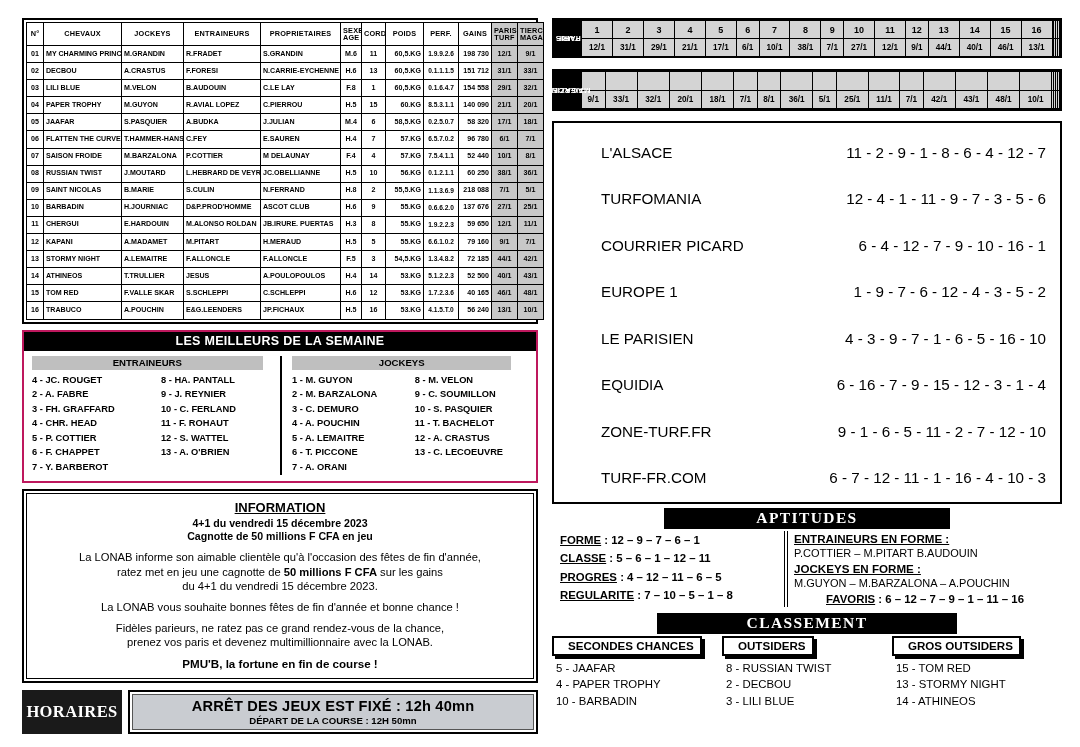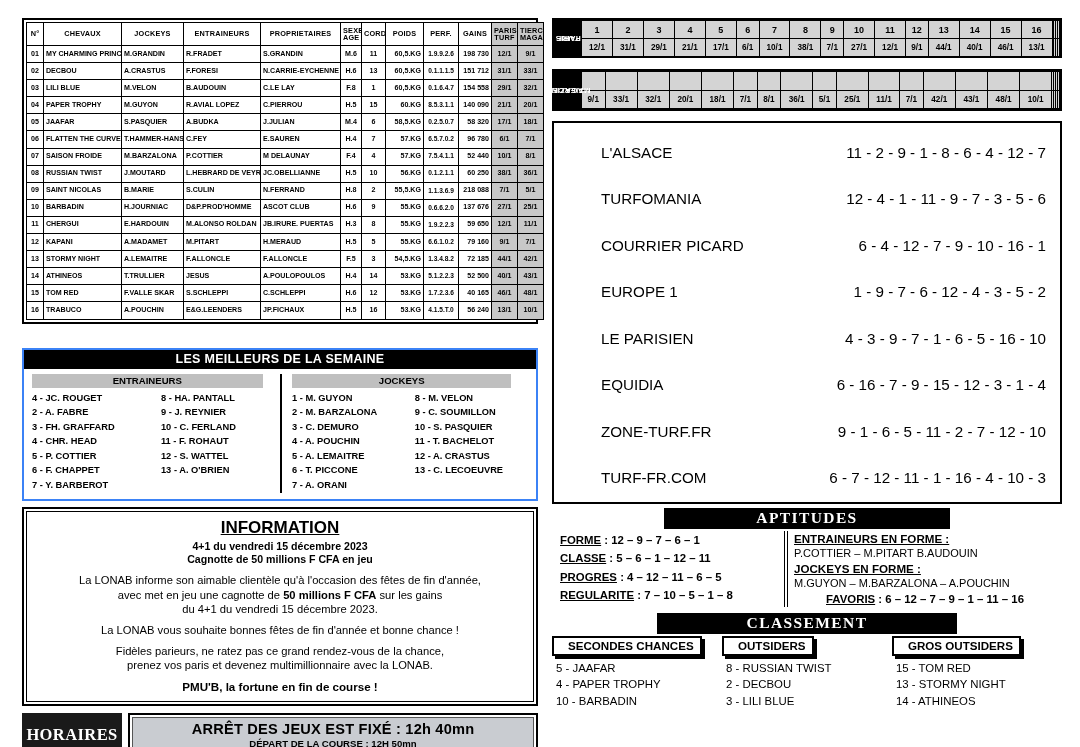--- a/index.html
+++ b/index.html
@@ -58,22 +58,22 @@
   .c-poids { width: 38px;  text-align: right; }
   .c-perf  { width: 35px;  text-align: center; font-size:6.6px;}
   .c-gains { width: 33px;  text-align: right; }
   .c-pt    { width: 26px;  text-align: center; background: #c8c8c8; }
   .c-tm    { width: 26px;  text-align: center; background: #c8c8c8; }
   th.c-pt, th.c-tm { background: #c8c8c8; }
   .hdr2 { display:block; font-size:7.3px; line-height:1.02; }
 
   
   .best-wrap {
-    margin-top: 24px;
-    border: 2px solid #3b82f6;
+    margin-top: 6px;
+    border: 2px solid #be185d;
     background: #fff;
   }
   .best-title {
     background: #000; color: #fff;
     text-align: center;
     font-size: 12.5px; font-weight: bold;
     letter-spacing: .3px;
     padding: 2px 0 3px;
   }
   .best-body { padding: 5px 8px 6px 8px; display: flex; }
@@ -102,21 +102,21 @@
     margin-top: 6px;
     border: 2px solid #000;
     padding: 2px;
   }
   .info-inner {
     border: 1px solid #000;
     padding: 6px 10px 8px 10px;
     text-align: center;
   }
   .info-h {
-    font-size: 17px; font-weight: bold;
+    font-size: 13px; font-weight: bold;
     text-decoration: underline;
     margin-bottom: 2px;
   }
   .info-sub {
     font-size: 10.6px; font-weight: bold; line-height: 13.4px;
   }
   .info-p {
     font-size: 11.2px; line-height: 14.2px; margin-top: 7px;
   }
   .info-p b { font-weight: bold; }
@@ -585,21 +585,21 @@
       </div>
     </div>
 
     <div class="info-wrap">
       <div class="info-inner">
         <div class="info-h">INFORMATION</div>
         <div class="info-sub">4+1 du vendredi 15 décembre 2023</div>
         <div class="info-sub">Cagnotte de 50 millions F CFA en jeu</div>
         <div class="info-p">
           <span>La LONAB informe son aimable clientèle qu'à l'occasion des fêtes de fin d'année,</span><br>
-          <span>avec met en jeu une cagnotte de </span><b>50 millions F CFA</b><span> sur les gains</span><br>
+          <span>ratez met en jeu une cagnotte de </span><b>50 millions F CFA</b><span> sur les gains</span><br>
           <span>du 4+1 du vendredi 15 décembre 2023.</span>
         </div>
         <div class="info-p">La LONAB vous souhaite bonnes fêtes de fin d'année et bonne chance !</div>
         <div class="info-p">
           <span>Fidèles parieurs, ne ratez pas ce grand rendez-vous de la chance,</span><br>
           <span>prenez vos paris et devenez multimillionnaire avec la LONAB.</span>
         </div>
         <div class="info-last">PMU'B, la fortune en fin de course !</div>
       </div>
     </div>

